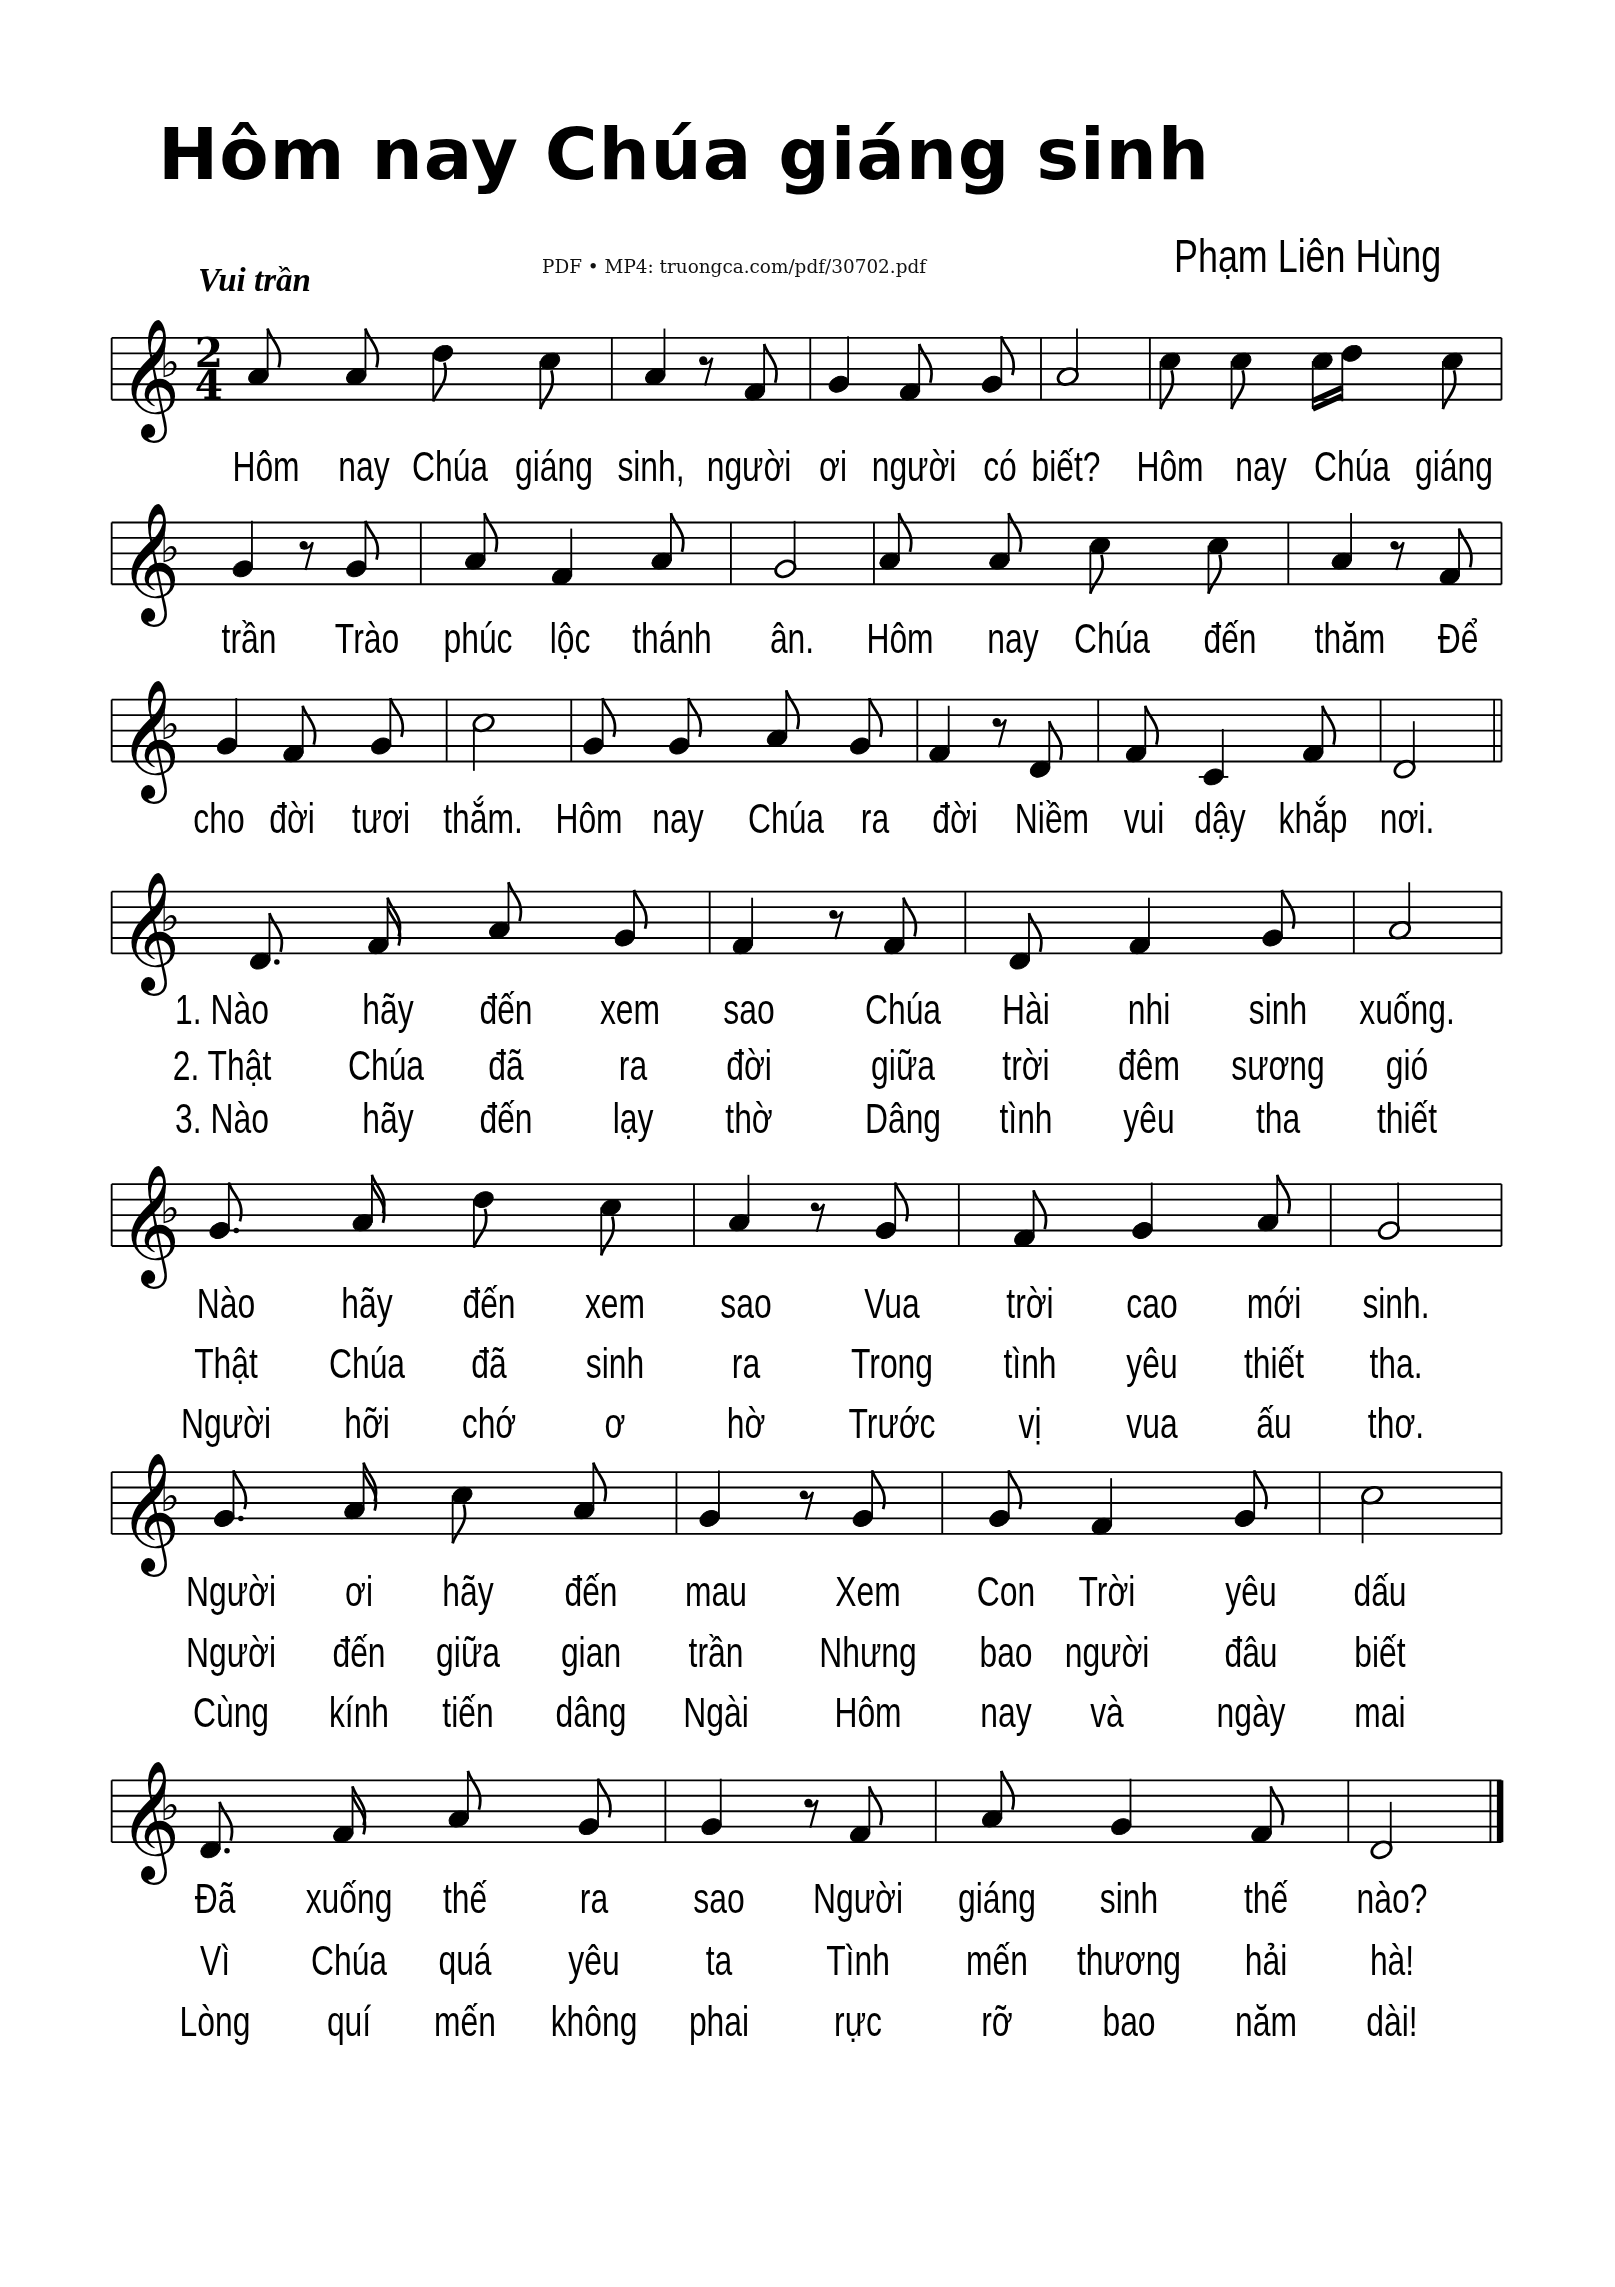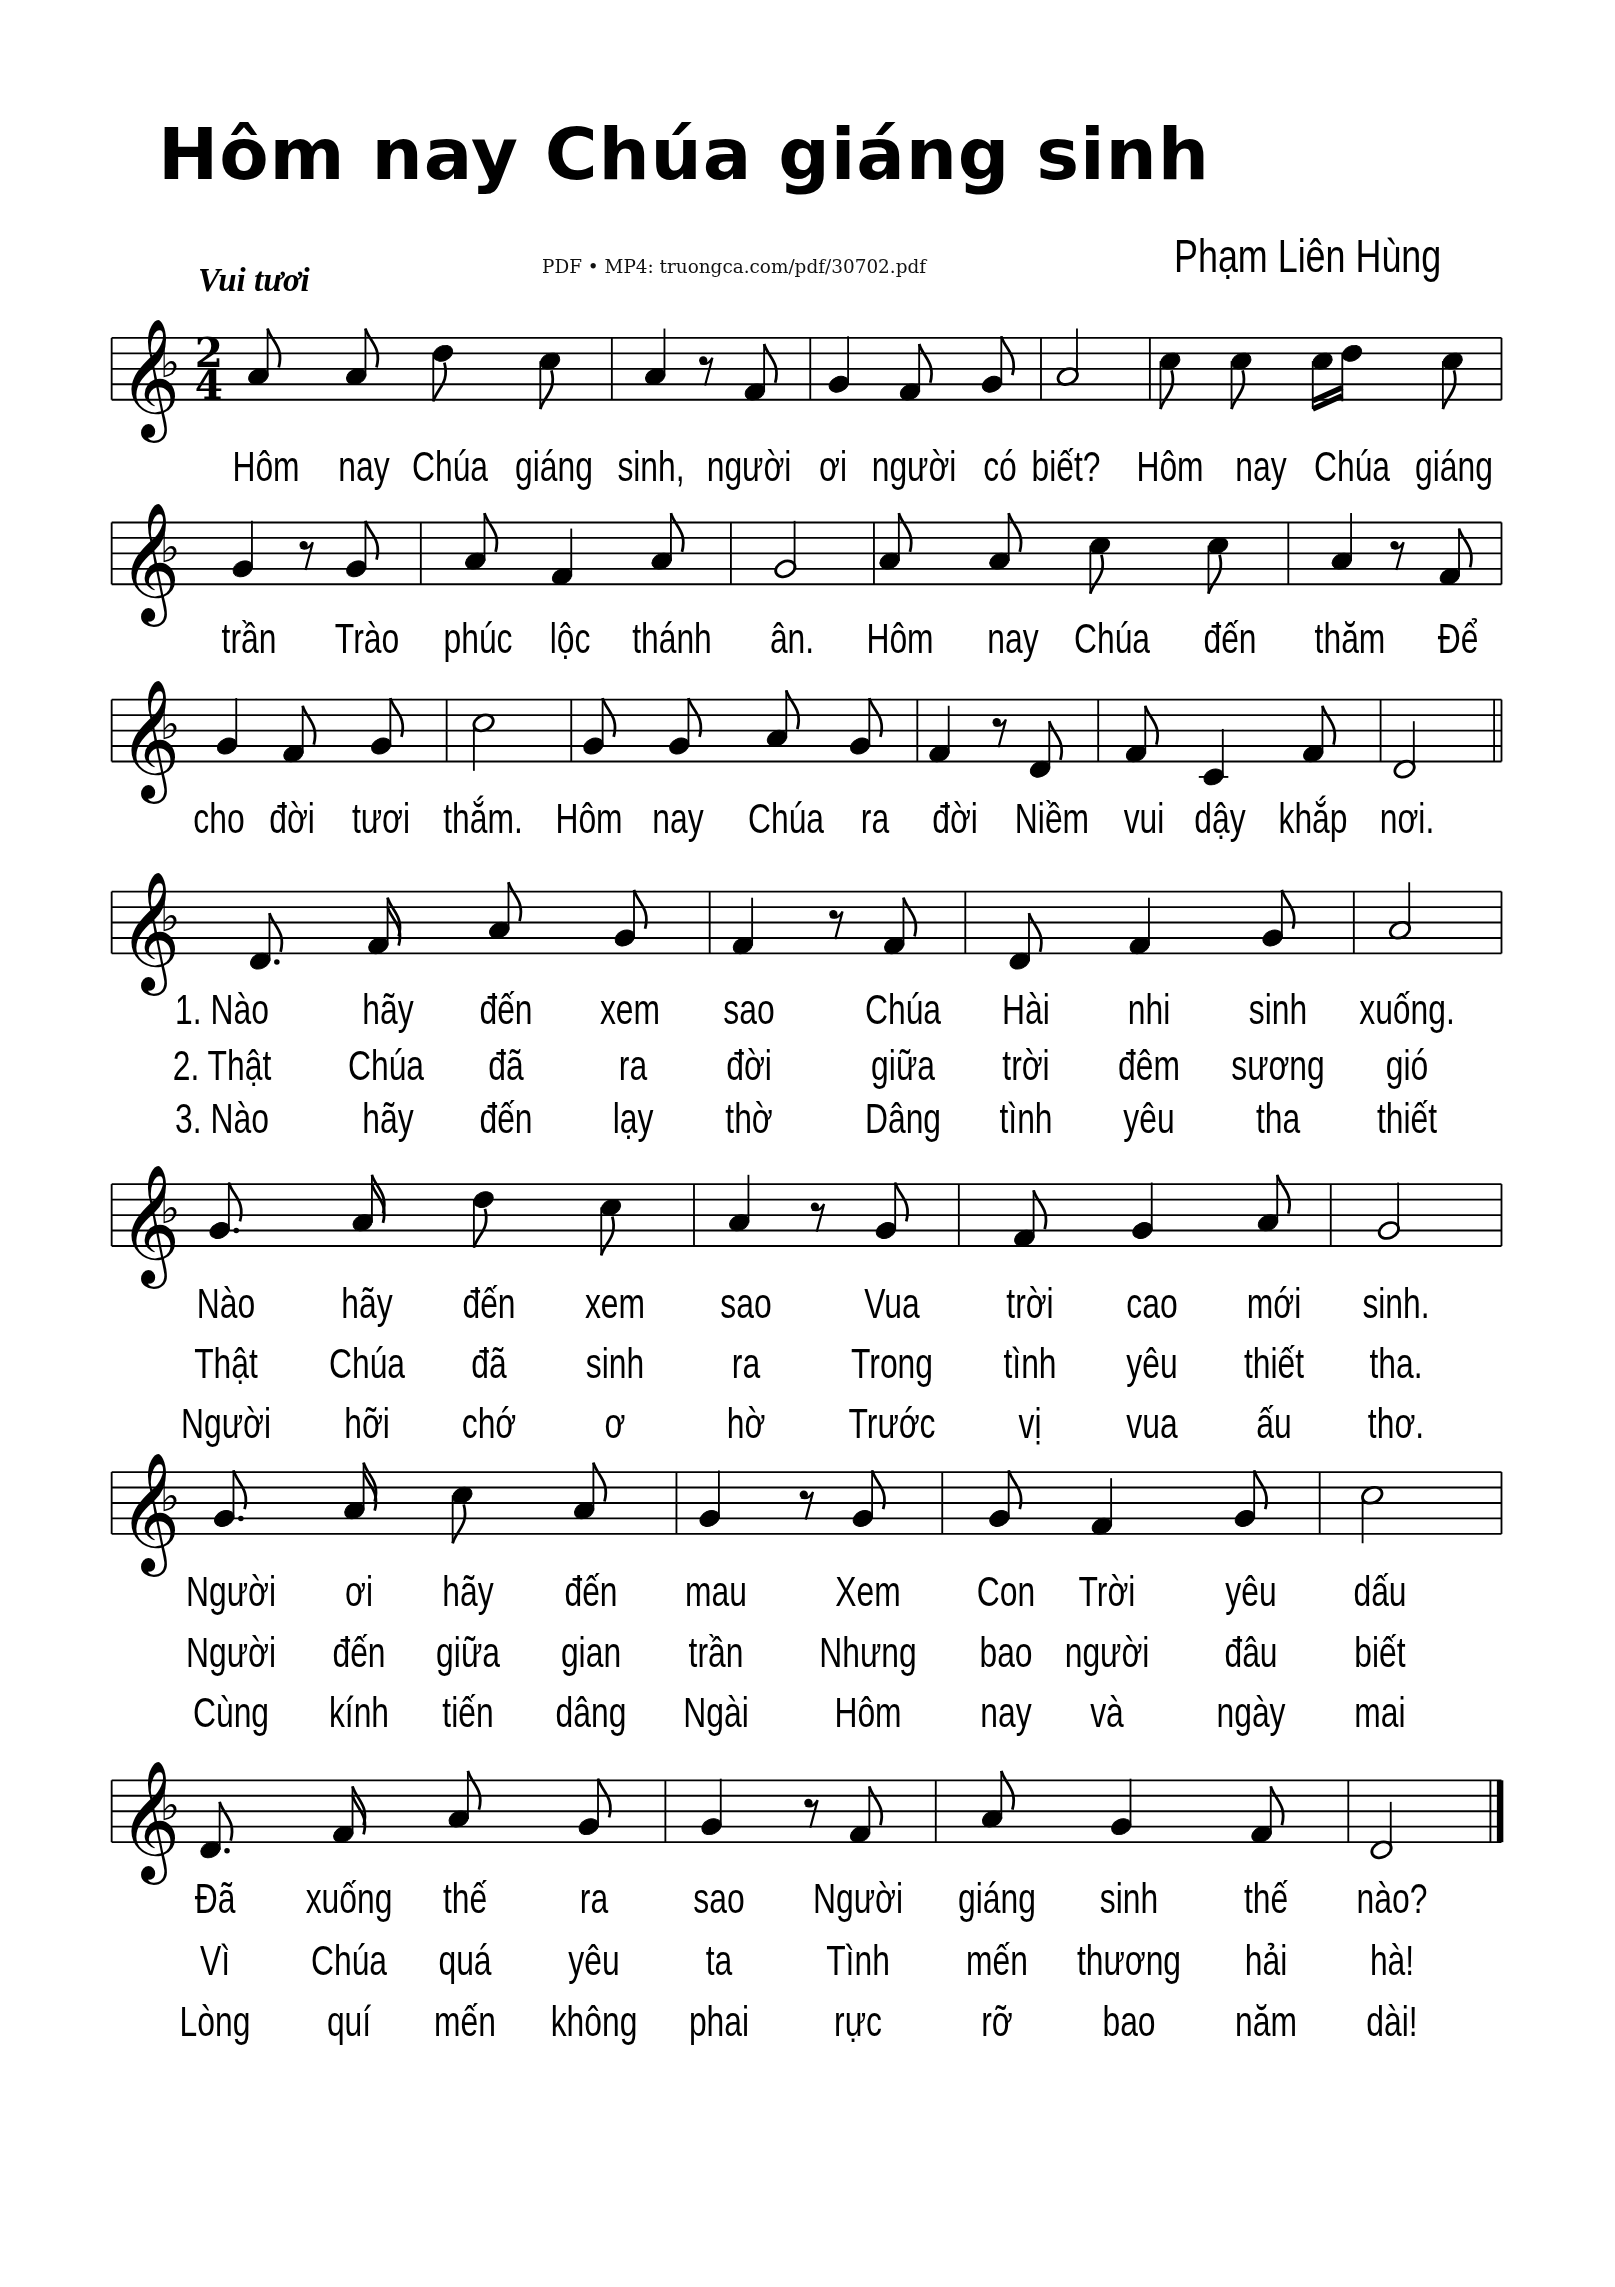--- a/index.html
+++ b/index.html
@@ -10,21 +10,21 @@
   .tempo{position:absolute;left:198px;top:264px;font-family:"Liberation Serif",serif;font-style:italic;font-weight:bold;font-size:33px;line-height:1;white-space:nowrap;}
   #score{position:absolute;left:0;top:0;}
   .lyric{position:absolute;font-family:"Liberation Sans",sans-serif;font-size:43px;line-height:1;white-space:nowrap;transform:translateX(-50%) scaleX(0.74);transform-origin:center top;}
 </style>
 </head>
 <body>
 
 <div class="title">Hôm nay Chúa giáng sinh</div>
 <div class="source">PDF • MP4: truongca.com/pdf/30702.pdf</div>
 <div class="composer">Phạm Liên Hùng</div>
-<div class="tempo">Vui tươi</div>
+<div class="tempo">Vui trần</div>
 
 <svg id="score" width="1615" height="2288" viewBox="0 0 1750 2479" xmlns="http://www.w3.org/2000/svg">
     <g>
       <line x1="121" x2="1627" y1="366" y2="366" stroke="#000" stroke-width="2"></line>
       <line x1="121" x2="1627" y1="382.75" y2="382.75" stroke="#000" stroke-width="2"></line>
       <line x1="121" x2="1627" y1="399.5" y2="399.5" stroke="#000" stroke-width="2"></line>
       <line x1="121" x2="1627" y1="416.25" y2="416.25" stroke="#000" stroke-width="2"></line>
       <line x1="121" x2="1627" y1="433" y2="433" stroke="#000" stroke-width="2"></line>
       <line x1="121" x2="121" y1="366" y2="433" stroke="#000" stroke-width="2"></line>
       <text x="129" y="447" font-size="112" font-family="DejaVu Sans, sans-serif">𝄞</text>

